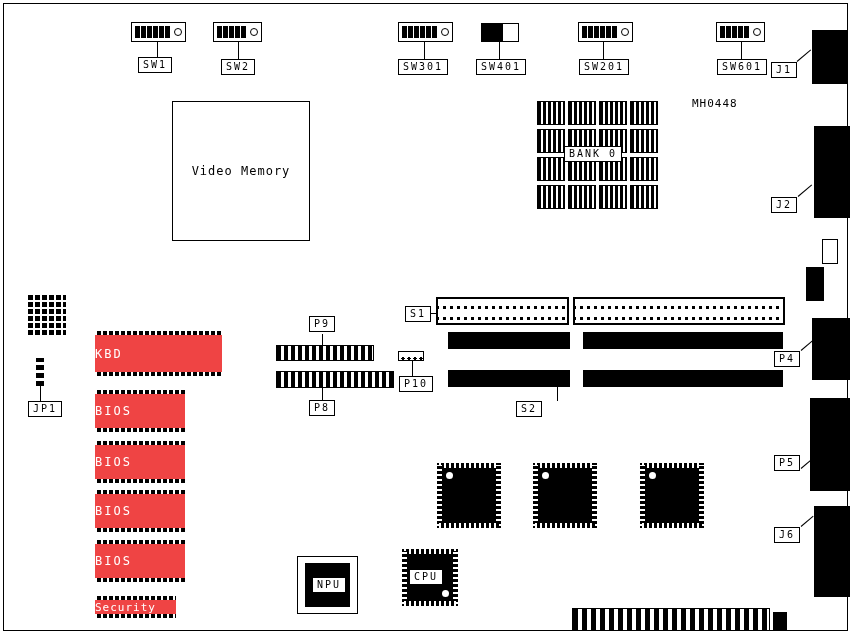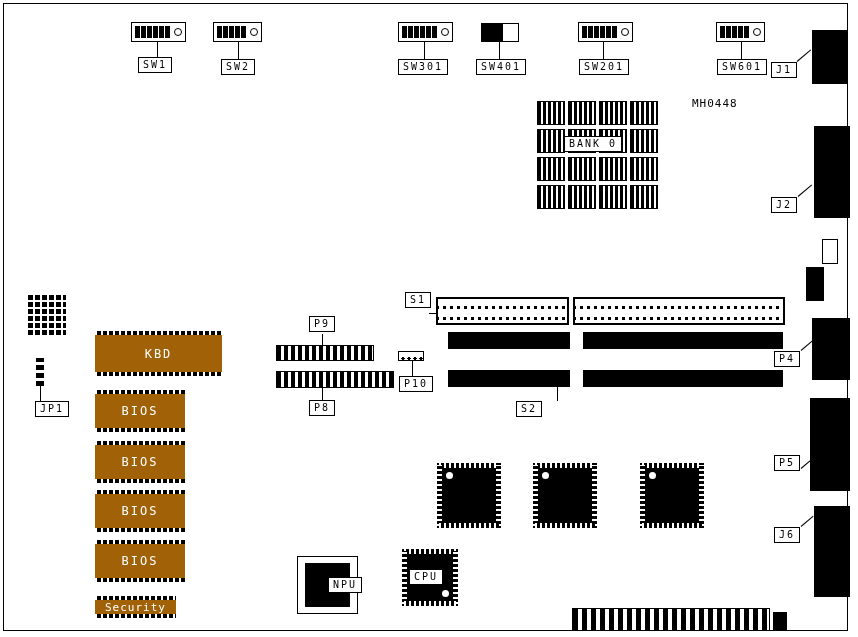--- a/index.html
+++ b/index.html
@@ -16,21 +16,21 @@
   .dline { position:absolute; height:1px; background:#000; transform-origin:0 50%; transform:rotate(-40deg); z-index:2; }
   
   .dip { position:absolute; height:20px; border:1px solid #000; background:#fff; display:flex; align-items:center; padding:0 3px; }
   .dip .cells { display:flex; gap:1px; }
   .dip .cells i { display:block; width:5px; height:12px; background:#000; }
   .dip .hole { width:8px; height:8px; border:1px solid #000; border-radius:50%; margin-left:4px; }
   
   .mchip { position:absolute; width:28px; height:24px; border:1px solid #000;
            background:repeating-linear-gradient(90deg,#000 0 3px,#fff 3px 5px); }
   
-  .chip { position:absolute; background:#a16207; color:#fff; display:flex; align-items:center; justify-content:center;
+  .chip { position:absolute; background:#ef4444; color:#fff; display:flex; align-items:center; 
           font-size:12px; letter-spacing:2px; z-index:3; }
   .chip::before,.chip::after { content:""; position:absolute; left:0; right:0; height:4px;
           background:repeating-linear-gradient(90deg,#fff 0 2px,#000 2px 6px); }
   .chip::before { top:0; } .chip::after { bottom:0; }
   
   .qfp { position:absolute; background:#000; z-index:3; }
   .qfp::before,.qfp::after { content:""; position:absolute; left:2px; right:2px; height:5px;
           background:repeating-linear-gradient(90deg,#fff 0 2px,#000 2px 5px); }
   .qfp::before { top:0; } .qfp::after { bottom:0; }
   .qfp i { position:absolute; top:2px; bottom:2px; width:5px;
@@ -142,53 +142,56 @@
       </span>
     <span class="hole"></span>
   </div>
   <div class="vline" style="left:741px;top:42px;height:17px"></div>
   <div class="lbl" style="left:717px;top:59px">SW601</div>
 
   <div class="blackrect" style="left:812px;top:30px;width:36px;height:54px"></div>
   <div class="dline" style="left:797px;top:61px;width:18px"></div>
   <div class="lbl" style="left:771px;top:62px">J1</div>
 
+  <div class="boxed" style="left:172px;top:101px;width:138px;height:140px">
+    <span>Video Memory</span>
+  </div>
 
   <div class="txt" style="left:692px;top:97px">MH0448</div>
 
   <div class="mchip" style="left:537px;top:101px"></div>
   <div class="mchip" style="left:568px;top:101px"></div>
   <div class="mchip" style="left:599px;top:101px"></div>
   <div class="mchip" style="left:630px;top:101px"></div>
   <div class="mchip" style="left:537px;top:129px"></div>
   <div class="mchip" style="left:568px;top:129px"></div>
   <div class="mchip" style="left:599px;top:129px"></div>
   <div class="mchip" style="left:630px;top:129px"></div>
   <div class="mchip" style="left:537px;top:157px"></div>
   <div class="mchip" style="left:568px;top:157px"></div>
   <div class="mchip" style="left:599px;top:157px"></div>
   <div class="mchip" style="left:630px;top:157px"></div>
   <div class="mchip" style="left:537px;top:185px"></div>
   <div class="mchip" style="left:568px;top:185px"></div>
   <div class="mchip" style="left:599px;top:185px"></div>
   <div class="mchip" style="left:630px;top:185px"></div>
-  <div class="lbl" style="left:564px;top:136px">BANK 0</div>
+  <div class="lbl" style="left:564px;top:146px">BANK 0</div>
 
   <div class="blackrect" style="left:814px;top:126px;width:36px;height:92px"></div>
   <div class="dline" style="left:798px;top:196px;width:18px"></div>
   <div class="lbl" style="left:771px;top:197px">J2</div>
 
   <div class="outlinerect" style="left:822px;top:239px;width:16px;height:25px"></div>
   <div class="blackrect" style="left:806px;top:267px;width:18px;height:34px"></div>
 
   <div class="gridpack" style="left:28px;top:293px;width:38px;height:42px"></div>
 
   <div class="jumper" style="left:36px;top:358px;width:8px;height:28px"></div>
   <div class="vline" style="left:40px;top:386px;height:15px"></div>
-  <div class="lbl" style="left:35px;top:401px">JP1</div>
+  <div class="lbl" style="left:28px;top:401px">JP1</div>
 
   <div class="chip" style="left:95px;top:331px;width:127px;height:45px">
     <span>KBD</span>
   </div>
   <div class="chip" style="left:95px;top:390px;width:90px;height:42px">
     <span>BIOS</span>
   </div>
   <div class="chip" style="left:95px;top:441px;width:90px;height:42px">
     <span>BIOS</span>
   </div>
@@ -207,21 +210,21 @@
   <div class="stripecon" style="left:276px;top:345px;width:98px;height:16px"></div>
 
   <div class="stripecon" style="left:276px;top:371px;width:118px;height:17px"></div>
   <div class="vline" style="left:322px;top:388px;height:12px"></div>
   <div class="lbl" style="left:309px;top:400px">P8</div>
 
   <div class="dots4" style="left:398px;top:351px;width:26px;height:10px"></div>
   <div class="vline" style="left:412px;top:361px;height:15px"></div>
   <div class="lbl" style="left:399px;top:376px">P10</div>
 
-  <div class="lbl" style="left:405px;top:292px">S1</div>
+  <div class="lbl" style="left:405px;top:306px">S1</div>
   <div class="hline" style="left:429px;top:313px;width:7px"></div>
   <div class="pincon" style="left:436px;top:297px;width:133px;height:28px"></div>
   <div class="pincon" style="left:573px;top:297px;width:212px;height:28px"></div>
 
   <div class="slot" style="left:448px;top:332px;width:122px;height:17px"></div>
   <div class="slot" style="left:583px;top:332px;width:200px;height:17px"></div>
   <div class="slot" style="left:448px;top:370px;width:122px;height:17px"></div>
   <div class="slot" style="left:583px;top:370px;width:200px;height:17px"></div>
   <div class="vline" style="left:557px;top:387px;height:14px"></div>
   <div class="lbl" style="left:516px;top:401px">S2</div>
@@ -249,21 +252,21 @@
     <span class="dot" style="top:9px;left:9px"></span>
   </div>
   <div class="qfp" style="left:640px;top:463px;width:64px;height:65px">
     <i class="sideL"></i>
       <i class="sideR"></i>
     <span class="dot" style="top:9px;left:9px"></span>
   </div>
 
   <div class="outlinerect" style="left:297px;top:556px;width:61px;height:58px"></div>
   <div class="blackrect" style="left:305px;top:563px;width:45px;height:44px;z-index:3"></div>
-  <div class="lbl" style="left:328px;top:577px">NPU</div>
+  <div class="lbl" style="left:312px;top:577px">NPU</div>
 
   <div class="qfp" style="left:402px;top:549px;width:56px;height:57px">
     <i class="sideL"></i>
       <i class="sideR"></i>
     <span class="dot" style="right:9px;bottom:9px"></span>
   </div>
   <div class="lbl" style="left:409px;top:569px">CPU</div>
 
   <div class="comb" style="left:572px;top:608px;width:198px;height:23px"></div>
   <div class="blackrect" style="left:773px;top:612px;width:14px;height:19px"></div>

